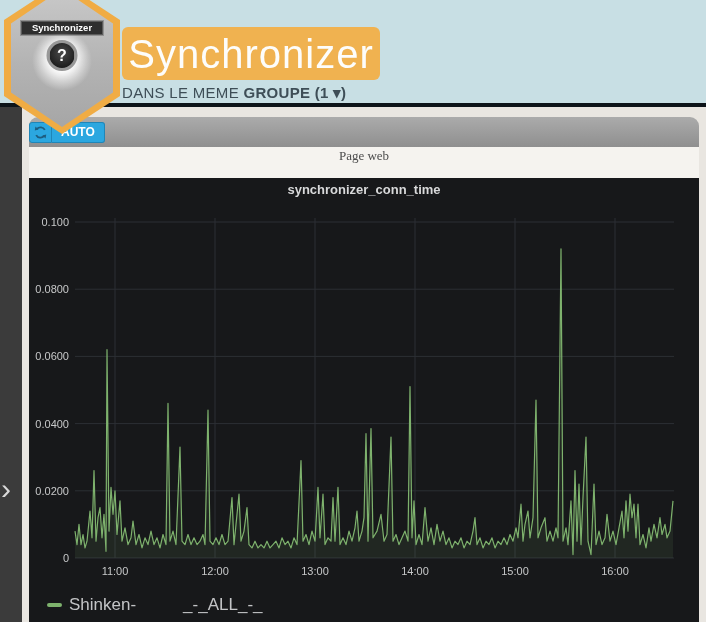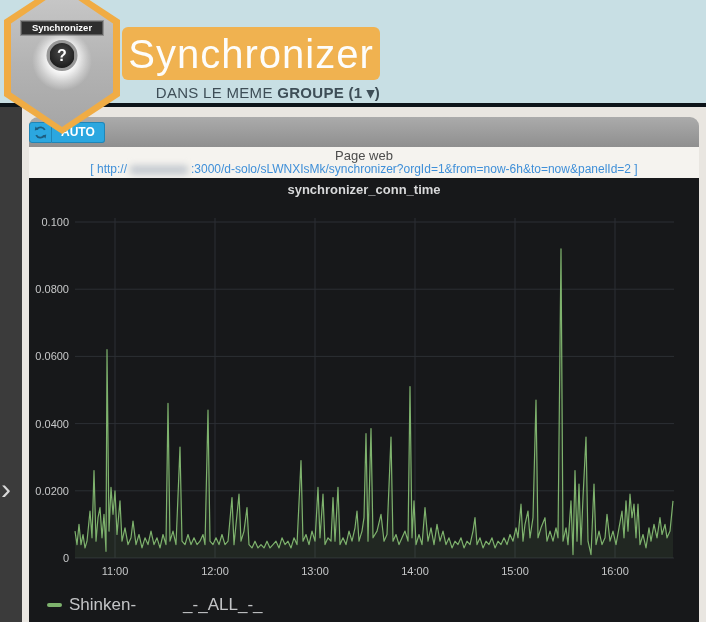--- a/index.html
+++ b/index.html
@@ -7,21 +7,21 @@
   body { position:relative; background:#e9e6e1; font-family:"Liberation Sans", sans-serif; }
 
   
   .topband { position:absolute; left:0; top:0; width:706px; height:103px; background:#c8dfe4; }
   .divider { position:absolute; left:0; top:103px; width:706px; height:4px; background:#0d1419; }
 
   
   .title-block { position:absolute; left:122px; top:27px; width:258px; height:53px;
     background:#f0b250; border-radius:6px; display:flex; align-items:center; justify-content:center; }
   .title-block span { color:#fdfdfb; font-size:40px; font-weight:400; letter-spacing:1px; line-height:1; }
-  .subtitle { position:absolute; left:122px; top:84px; width:258px; text-align:right;
+  .subtitle { position:absolute; left:122px; top:84px; width:258px; text-align:left;
     color:#3e4e57; font-size:15px; letter-spacing:.3px; white-space:nowrap; }
   .subtitle .norm { font-weight:400; }
   .subtitle .bold { font-weight:700; }
 
   
   .hex-wrap { position:absolute; left:4px; top:-18px; width:116px; height:152px; z-index:30; }
   .hex-outer, .hex-inner { clip-path:polygon(50% 0%, 100% 25%, 100% 75%, 50% 100%, 0% 75%, 0% 25%); }
   .hex-outer { position:absolute; inset:0; background:#f0ac44; }
   .hex-inner { position:absolute; inset:7px;
     background: radial-gradient(circle at 50% 52%, rgba(255,255,255,.95) 0 11%, rgba(255,255,255,0) 34%),
@@ -43,21 +43,21 @@
   
   .panel { position:absolute; left:29px; top:117px; width:670px; height:505px; }
   .panel-header { position:relative; height:30px; border-radius:9px 9px 0 0;
     background:linear-gradient(180deg,#ababab,#8f8f8f); display:flex; align-items:center; }
   .btn-refresh { width:23px; height:21px; background:#2ba7e0; border:1px solid #1f86b8;
     border-radius:3px 0 0 3px; display:flex; align-items:center; justify-content:center; cursor:pointer; }
   .btn-auto { height:21px; background:#2ba7e0; border:1px solid #1f86b8; border-left:none;
     border-radius:0 3px 3px 0; color:#fff; font-size:12px; font-weight:700;
     padding:0 9px; display:flex; align-items:center; cursor:pointer; }
 
-  .pageweb { height:31px; background:#f5f3ef; text-align:center; padding-top:2px; }
+  .pageweb { height:31px; background:#f5f3ef; text-align:center; padding-top:2px;font-family:Liberation Serif, serif; }
   .pageweb .pw-title { font-size:13px; color:#4c4c4c; line-height:13px; }
   .pageweb .pw-url { font-size:12px; color:#3f8fd8; line-height:14px; white-space:nowrap; cursor:pointer; }
   .blur-chunk { display:inline-block; width:58px; height:10px; border-radius:3px;
     background:#c7ccd2; filter:blur(3px); vertical-align:middle; margin:0 3px; }
 
   
   .chart { position:relative; height:444px; background:#17181a; }
   .chart svg { position:absolute; left:0; top:0; }
   .legend { position:absolute; left:18px; top:417px; display:flex; align-items:center;
     color:#c3c4c6; font-size:17px; white-space:nowrap; }
@@ -101,21 +101,20 @@
         </g>
         <polygon points="2.6,1.6 5.9,4.9 1.9,5.9" fill="#1d5d80"></polygon>
         <polygon points="13.4,14.4 10.1,11.1 14.1,10.1" fill="#1d5d80"></polygon>
       </svg>
     </div>
     <div class="btn-auto">AUTO</div>
   </div>
 
   <div class="pageweb">
     <div class="pw-title">Page web</div>
-    <div class="pw-url"><span>[ http://</span><span class="blur-chunk"></span><span>:3000/d-solo/sLWNXIsMk/synchronizer?orgId=1&amp;from=now-6h&amp;to=now&amp;panelId=2 ]</span></div>
   </div>
 
   <div class="chart">
     <svg id="chart-svg" width="670" height="415" viewBox="0 0 670 415">
         <line x1="86" y1="40" x2="86" y2="380" stroke="#2c2f34" stroke-width="1"></line>
         <line x1="186" y1="40" x2="186" y2="380" stroke="#2c2f34" stroke-width="1"></line>
         <line x1="286" y1="40" x2="286" y2="380" stroke="#2c2f34" stroke-width="1"></line>
         <line x1="386" y1="40" x2="386" y2="380" stroke="#2c2f34" stroke-width="1"></line>
         <line x1="486" y1="40" x2="486" y2="380" stroke="#2c2f34" stroke-width="1"></line>
         <line x1="586" y1="40" x2="586" y2="380" stroke="#2c2f34" stroke-width="1"></line>

